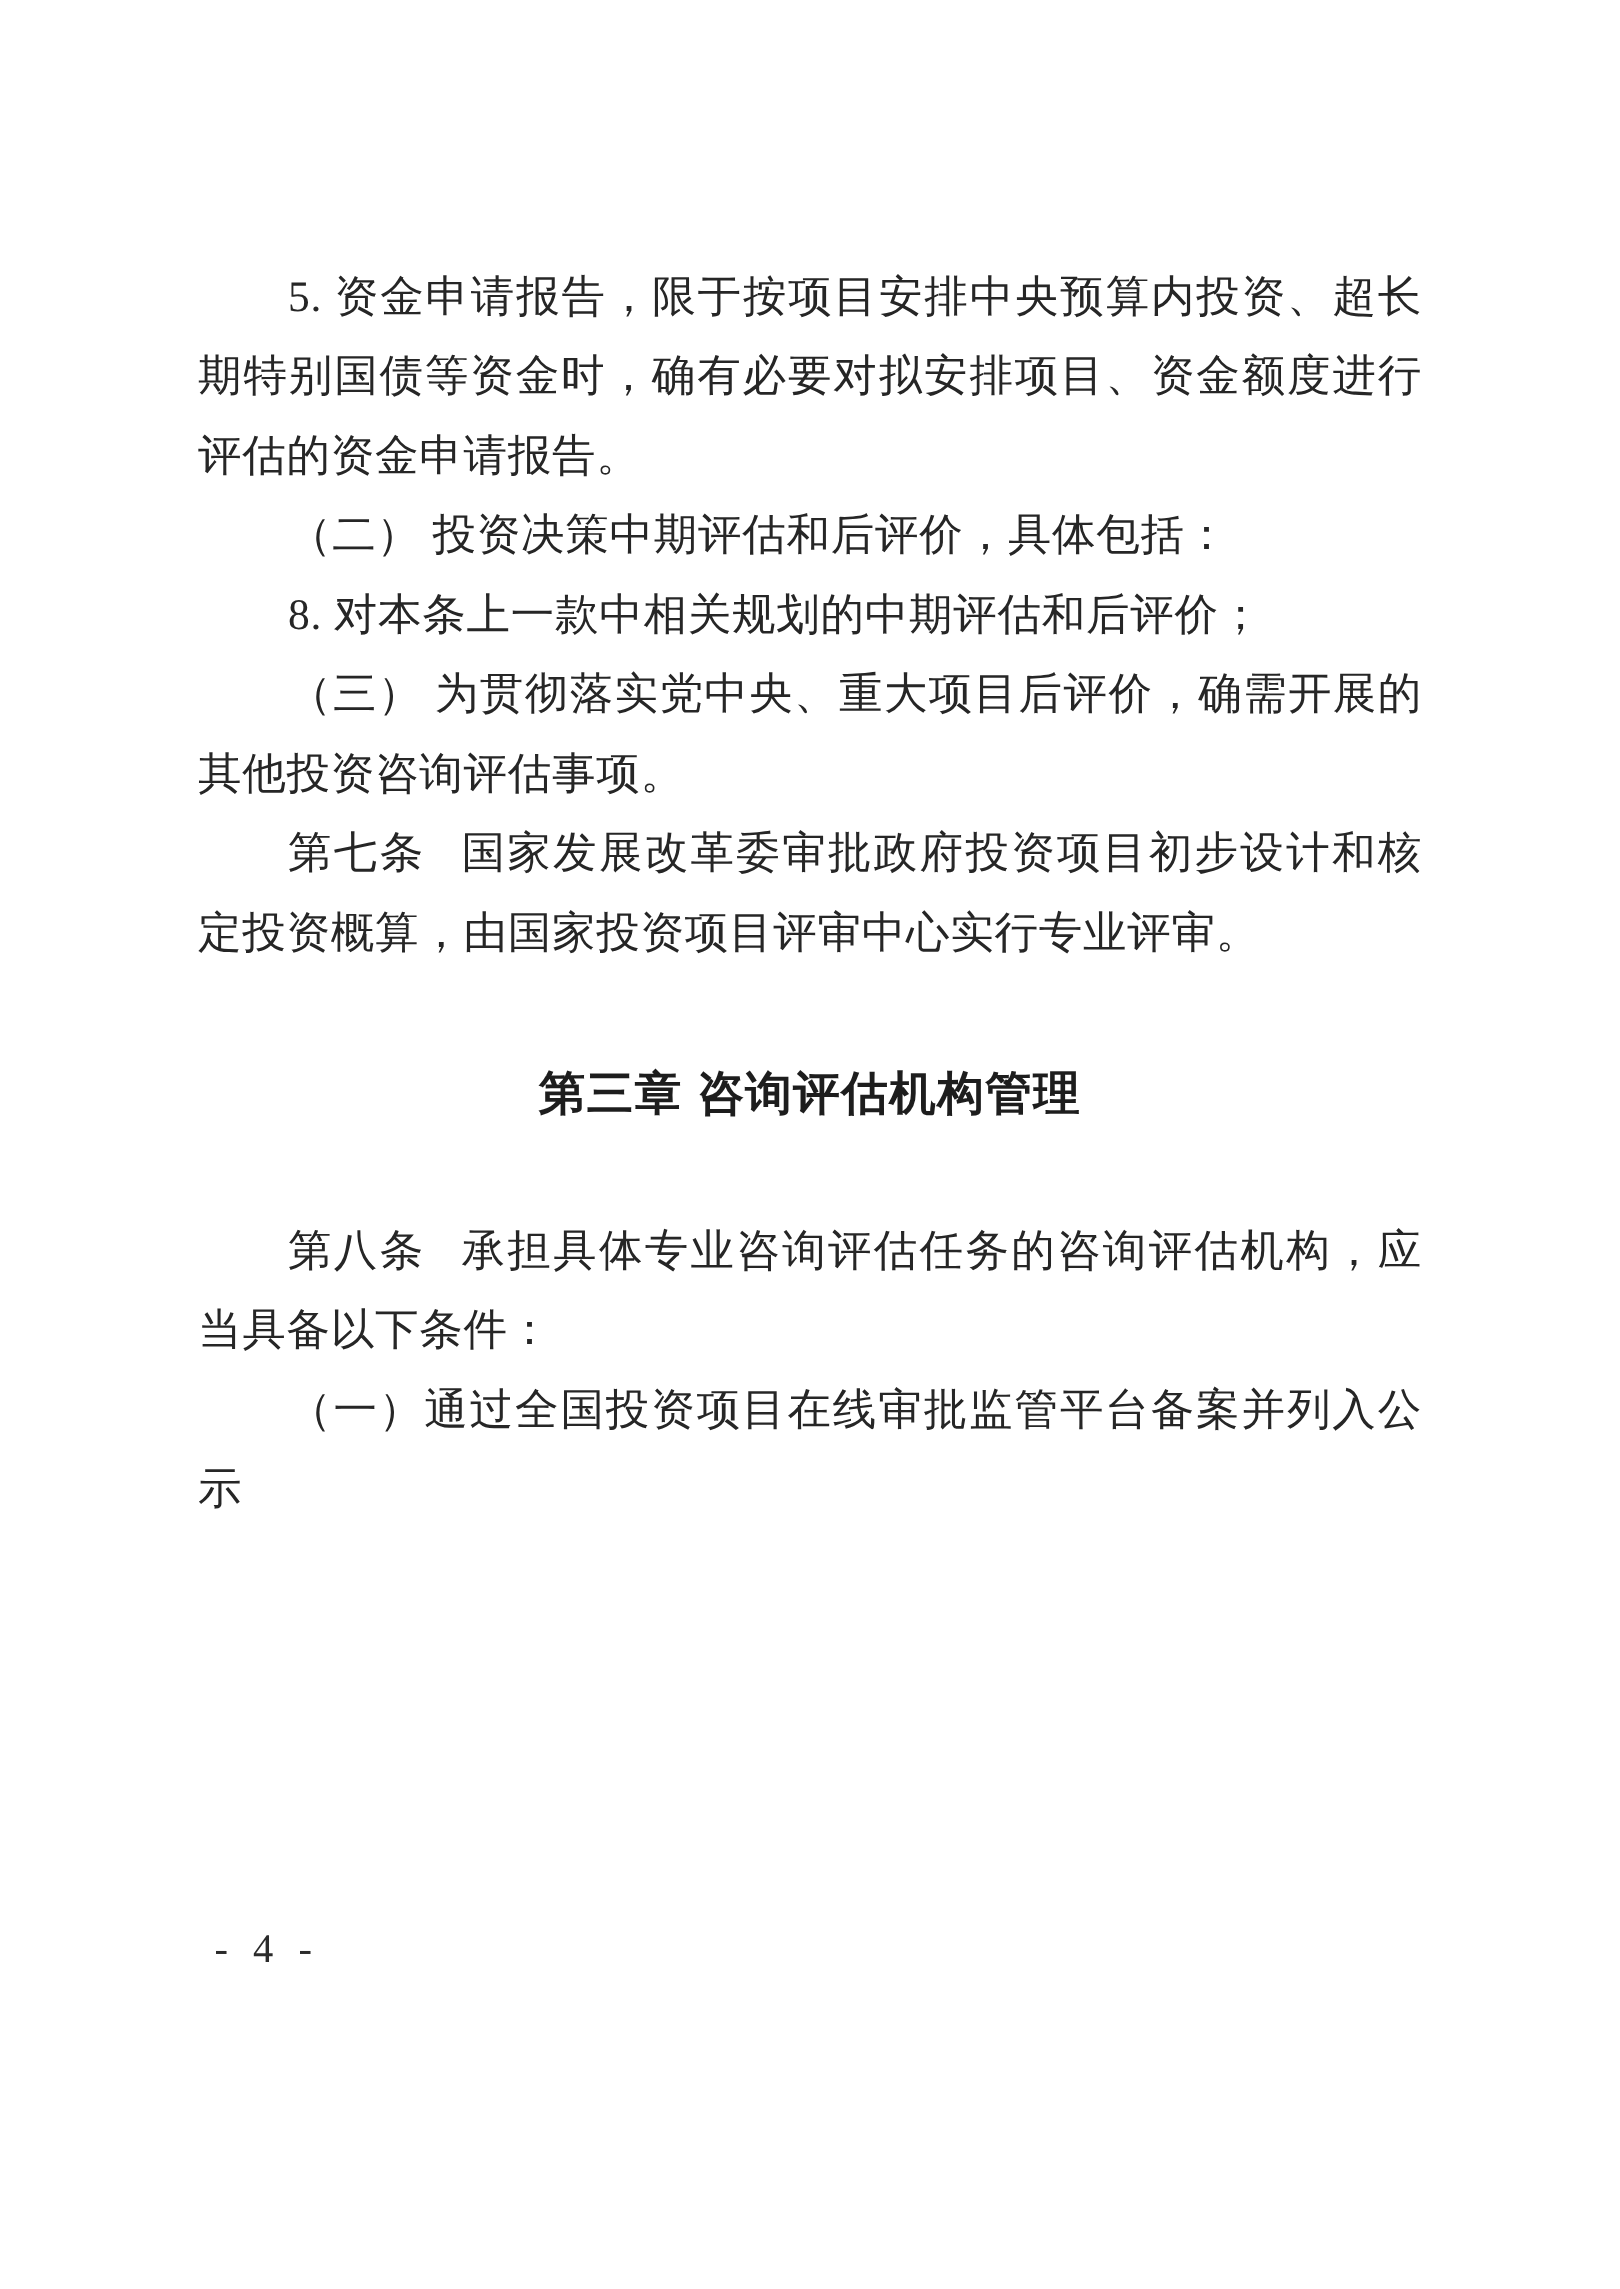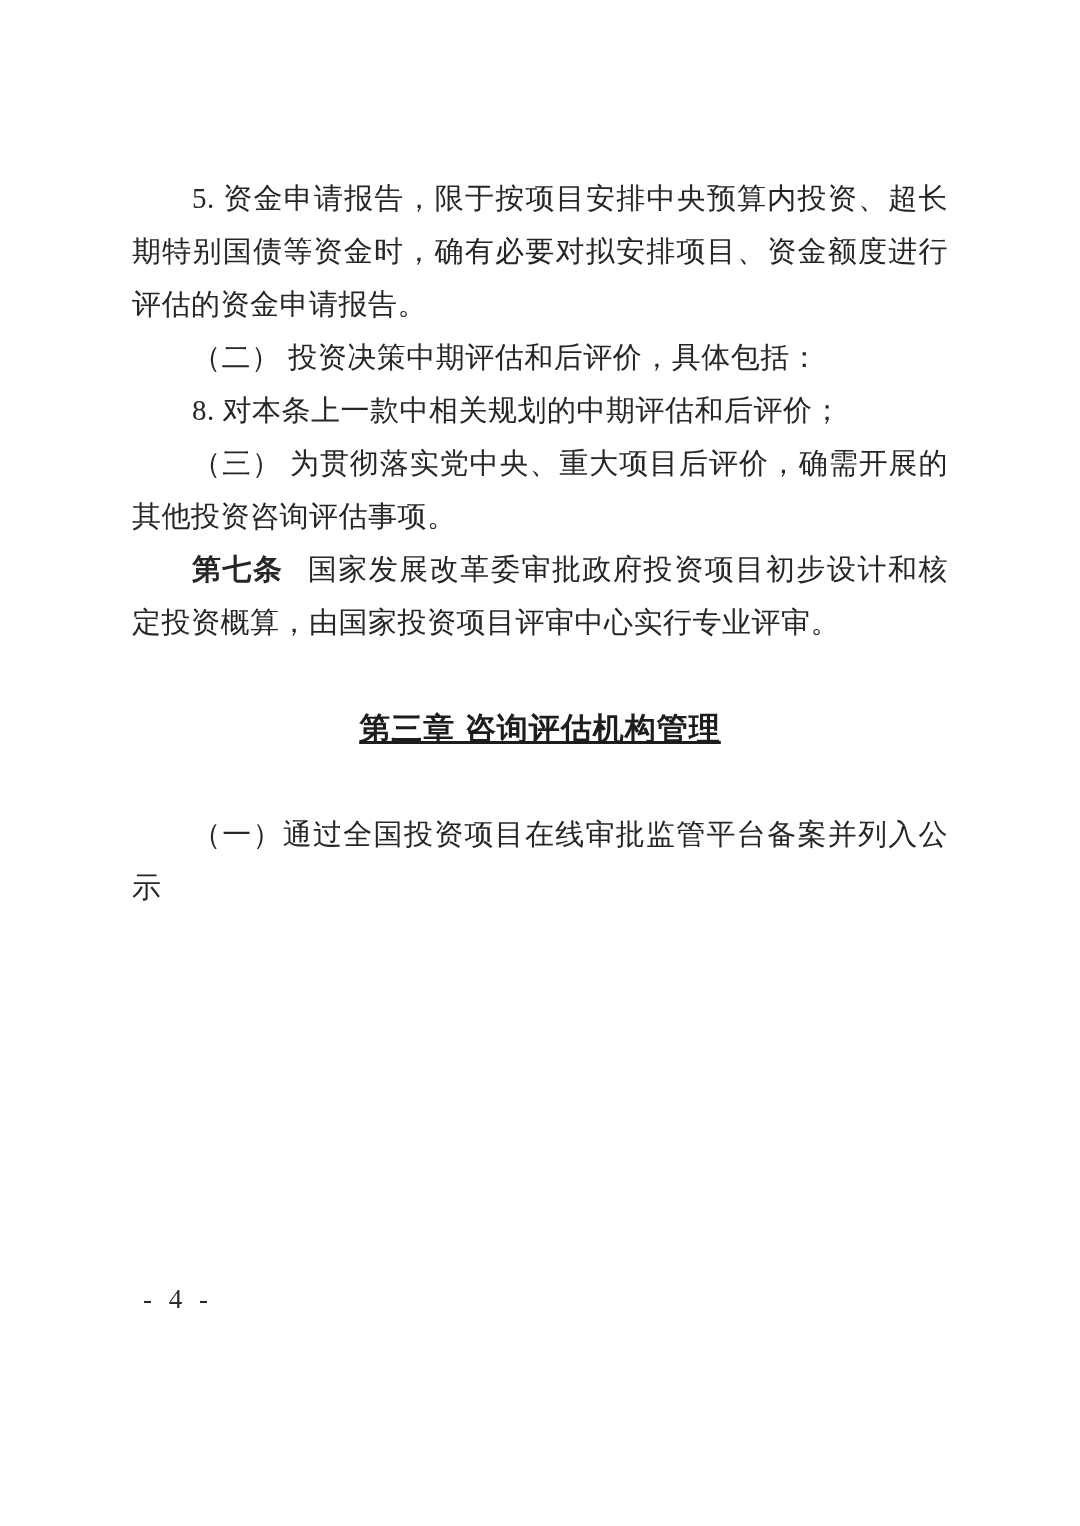--- a/index.html
+++ b/index.html
@@ -25,35 +25,34 @@
   .para {
     margin: 0;
     font-size: 29px;
     line-height: 53px;
     letter-spacing: 0.5px;
     text-align: justify;
     text-justify: inter-ideograph;
     text-indent: 60px;
   }
   .lead {
-    font-weight: 700;
+    font-weight: 400;
     font-family: "Liberation Sans", "DejaVu Sans", sans-serif;
     margin-right: 24px;
   }
   .lead:empty { display: none; }
   .chapter-heading {
     margin: 53px 0 53px 0;
     font-size: 31px;
     line-height: 53px;
     font-weight: 700;
     font-family: "Liberation Sans", "DejaVu Sans", sans-serif;
     text-align: center;
     letter-spacing: 1px;
     color: #1d1d1d;
-    text-decoration: underline;
   }
   .page-number {
     position: absolute;
     left: 143px;
     top: 1283px;
     font-size: 27px;
     line-height: 32px;
     letter-spacing: 5px;
     color: #2b2b2b;
   }
@@ -73,20 +72,21 @@
 
 
 
     <p class="para"><span>（三） 为贯彻落实党中央、重大项目后评价，确需开展的其他投资咨询评估事项。</span></p>
 
     <p class="para"><span class="lead">第七条</span><span>国家发展改革委审批政府投资项目初步设计和核定投资概算，由国家投资项目评审中心实行专业评审。</span></p>
 
 
     <h2 class="chapter-heading">第三章 咨询评估机构管理</h2>
 
+    <p class="para"><span class="lead">第八条</span><span>承担具体专业咨询评估任务的咨询评估机构，应当具备以下条件：</span></p>
 
     <p class="para"><span>（一）通过全国投资项目在线审批监管平台备案并列入公示</span></p>
 
   </div>
 
   <div class="page-number">- 4 -</div>
 
 </div>
 
 </body></html>

